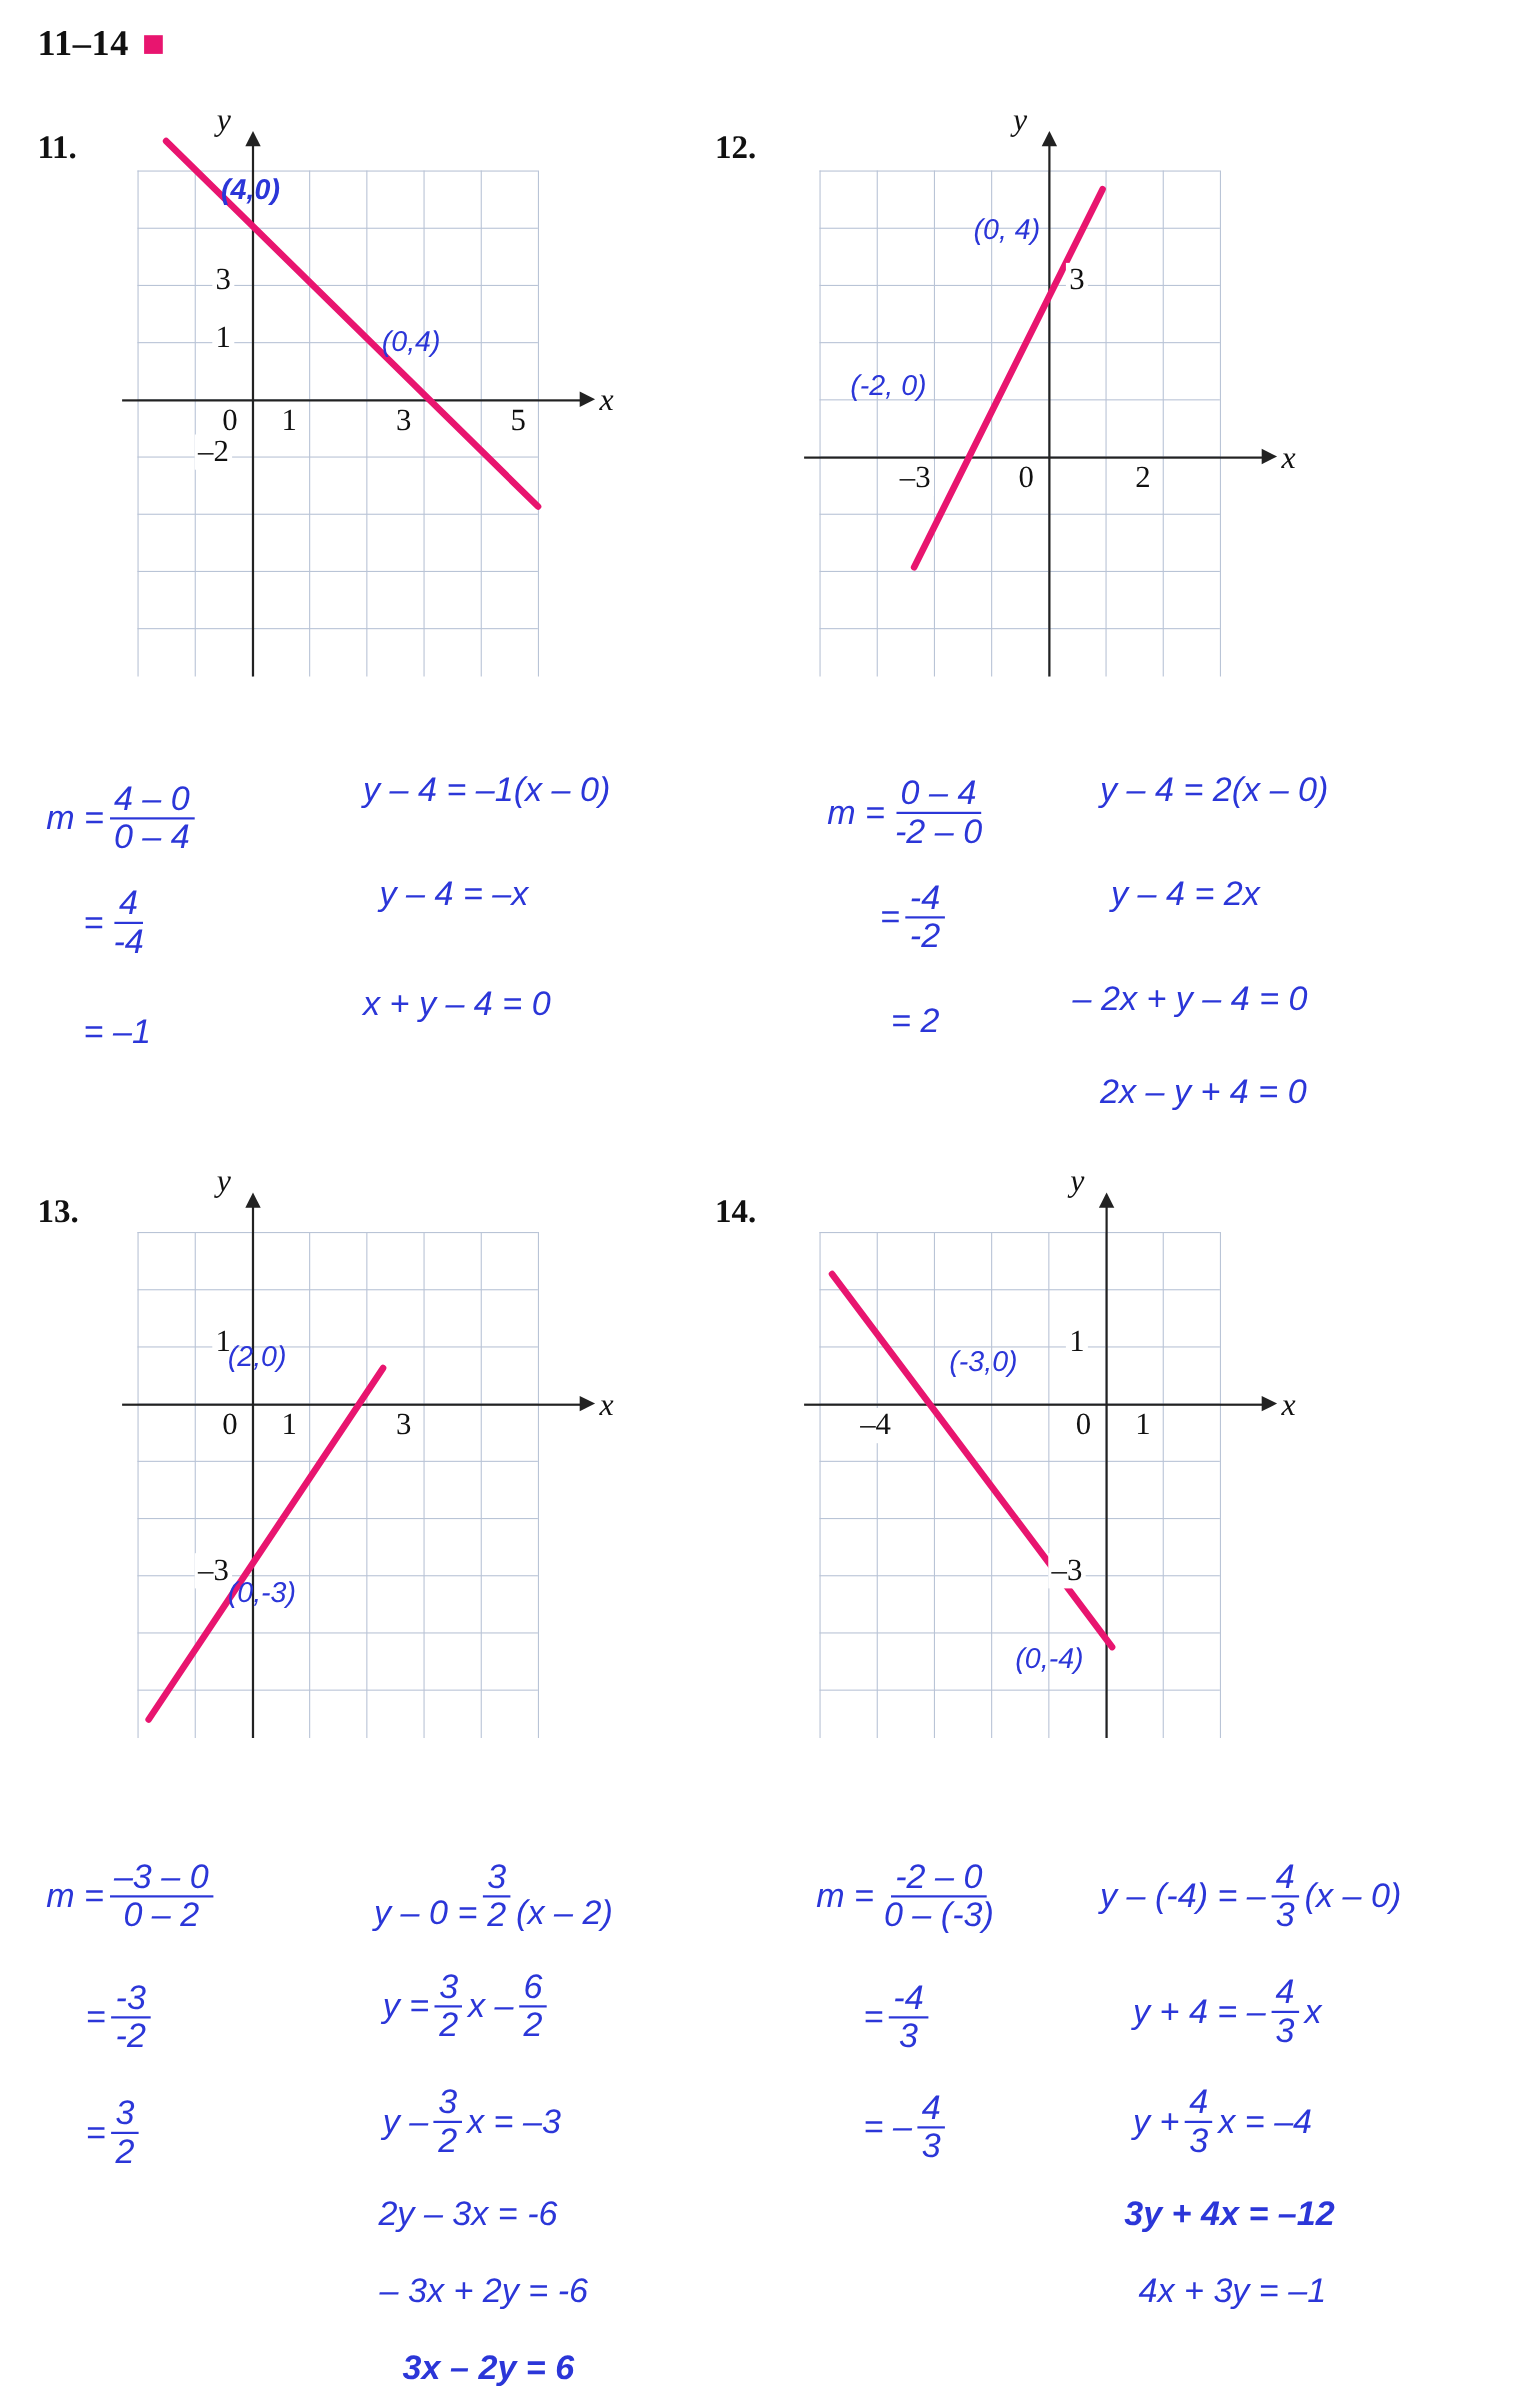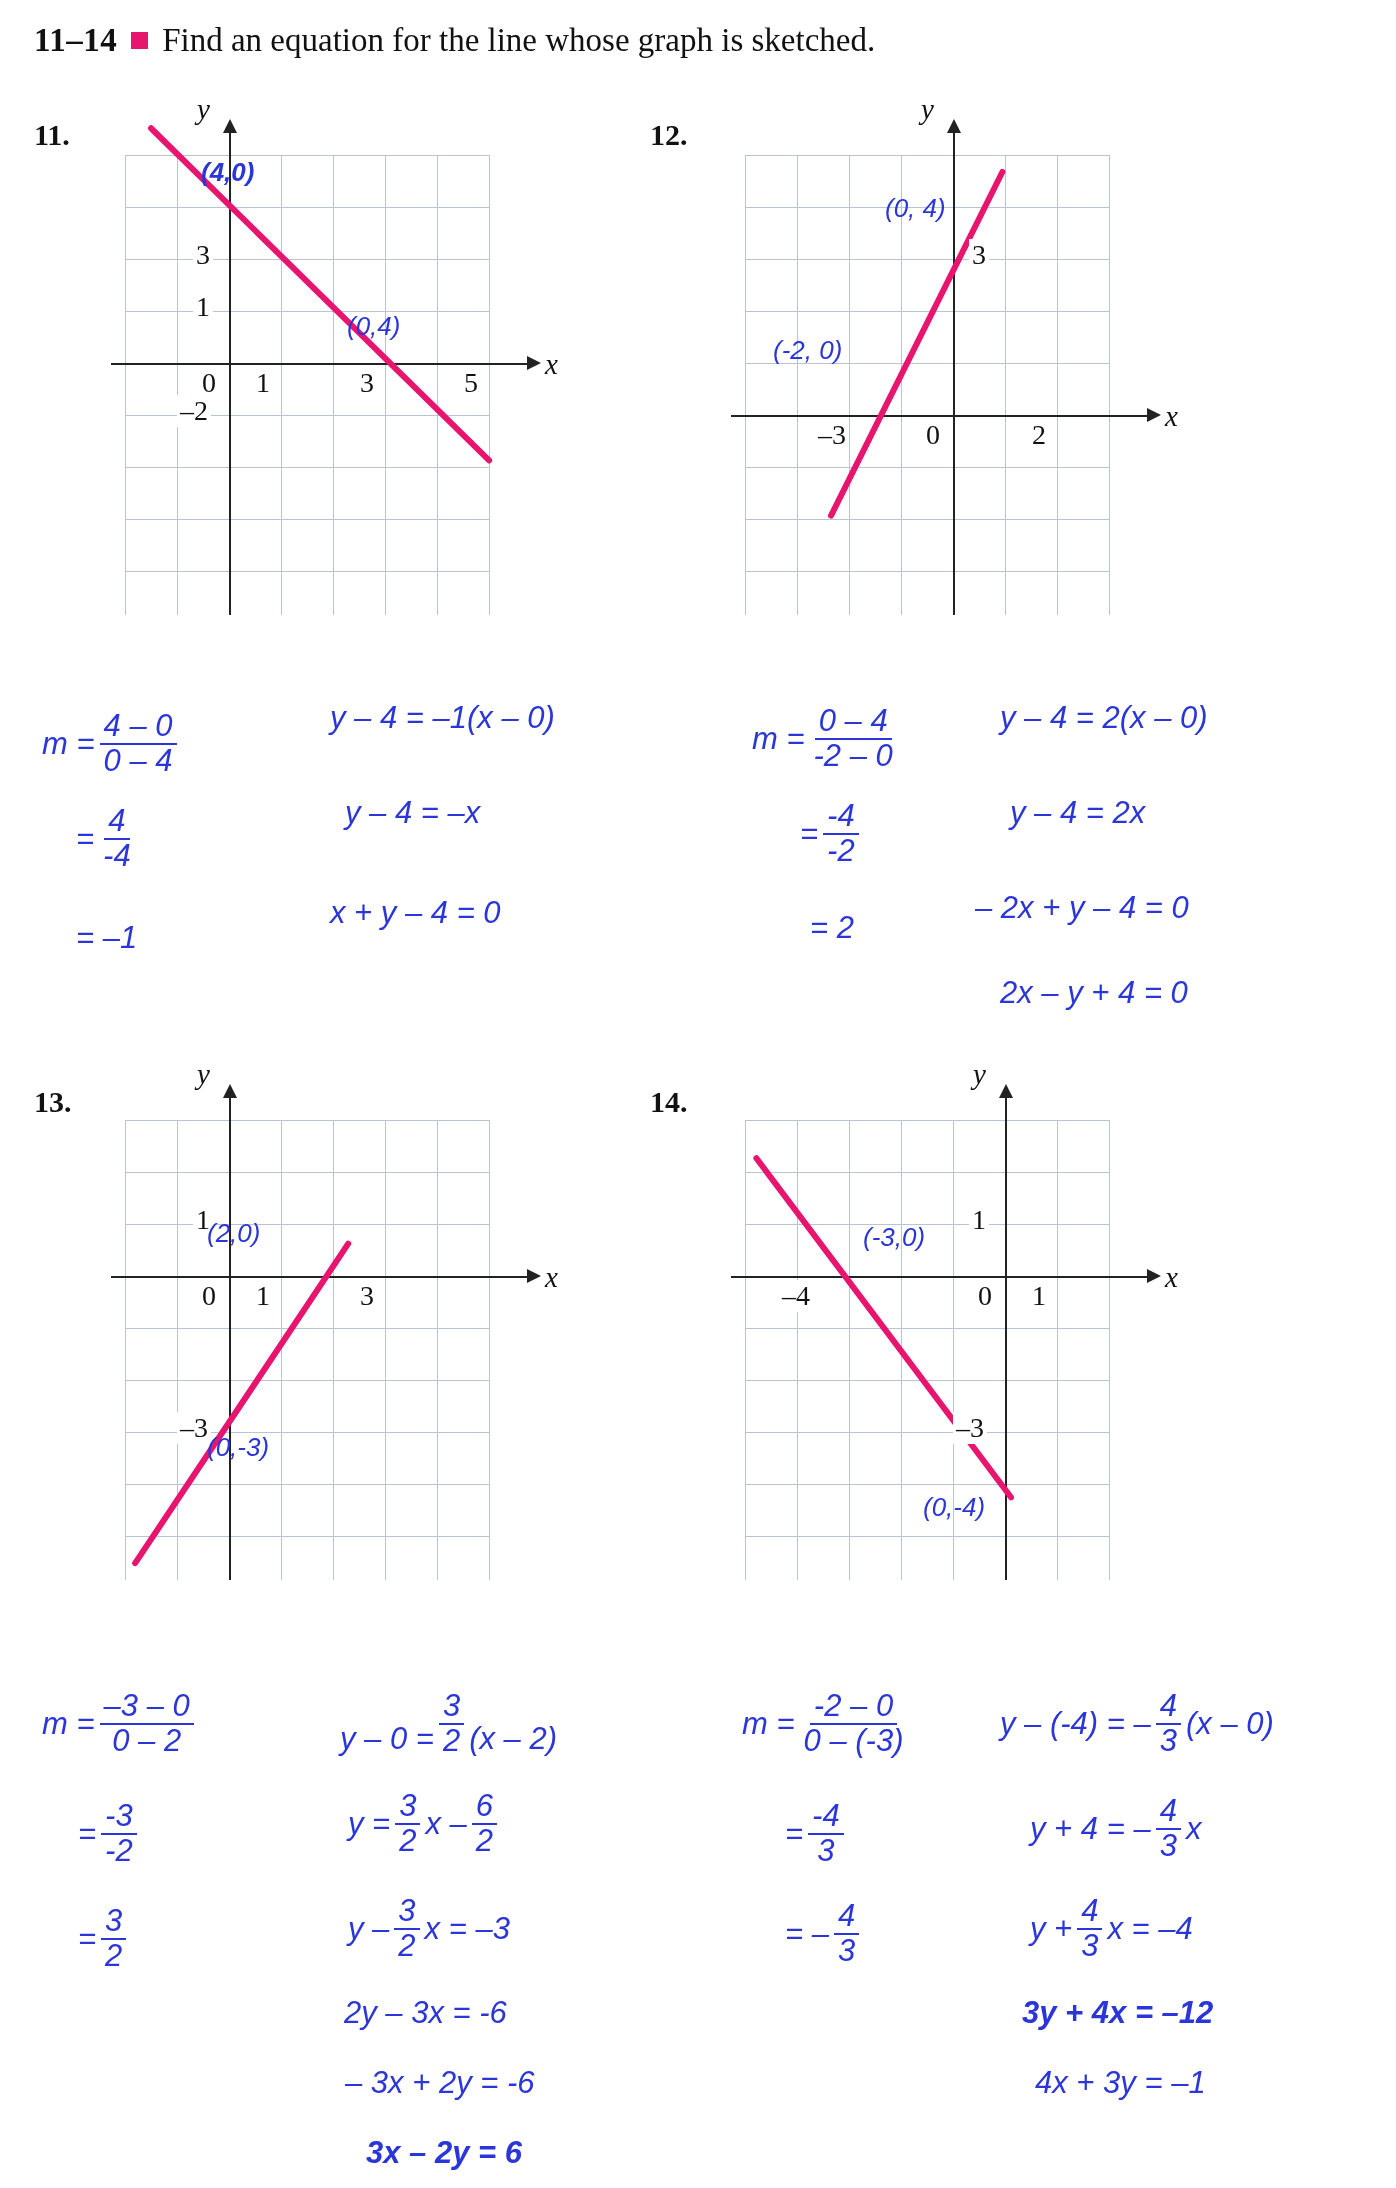--- a/index.html
+++ b/index.html
@@ -62,21 +62,20 @@
   .wrow{position:absolute;display:flex;align-items:center;white-space:nowrap;font-size:31px;color:#2b36d8;font-family:"Liberation Sans",sans-serif;font-style:italic;}
 </style>
 </head>
 <body>
 
 <div class="page">
 
   <div class="header">
     <span class="hdr-range">11–14</span>
     <span class="hdr-square"></span>
-    <span class="hdr-text">Find an equation for the line whose graph is sketched.</span>
   </div>
 
   <div class="problem" style="left:0;top:0;">
     <div class="pnum" style="left:34px;top:118px;">11.</div>
 
     <div class="graph" style="left:125px;top:145px;width:440px;height:470px;">
 
       <div class="gline v" style="left:0px;top:10px;height:460px;"></div>
       <div class="gline v" style="left:52px;top:10px;height:460px;"></div>
       <div class="gline v" style="left:104px;top:10px;height:460px;"></div>
@@ -107,21 +106,21 @@
 
       <div class="ticklabel" style="left:68px;top:94px;">3</div>
       <div class="ticklabel" style="left:68px;top:146px;">1</div>
       <div class="ticklabel" style="left:52px;top:250px;">–2</div>
       <div class="ticklabel" style="left:74px;top:222px;">0</div>
       <div class="ticklabel" style="left:128px;top:222px;">1</div>
       <div class="ticklabel" style="left:232px;top:222px;">3</div>
       <div class="ticklabel" style="left:336px;top:222px;">5</div>
 
       <div class="ptlabel" style="left:76px;top:12px;font-weight:bold;">(4,0)</div>
-      <div class="ptlabel" style="left:222px;top:166px;">(0,4)</div>
+      <div class="ptlabel" style="left:222px;top:150px;">(0,4)</div>
     </div>
 
     <div class="wrow" style="left:42px;top:710px;">
       <span>m =</span>
       <span class="frac">
         <span class="num">4 – 0</span>
         <span class="den">0 – 4</span>
       </span>
     </div>
     <div class="wrow" style="left:76px;top:805px;">

